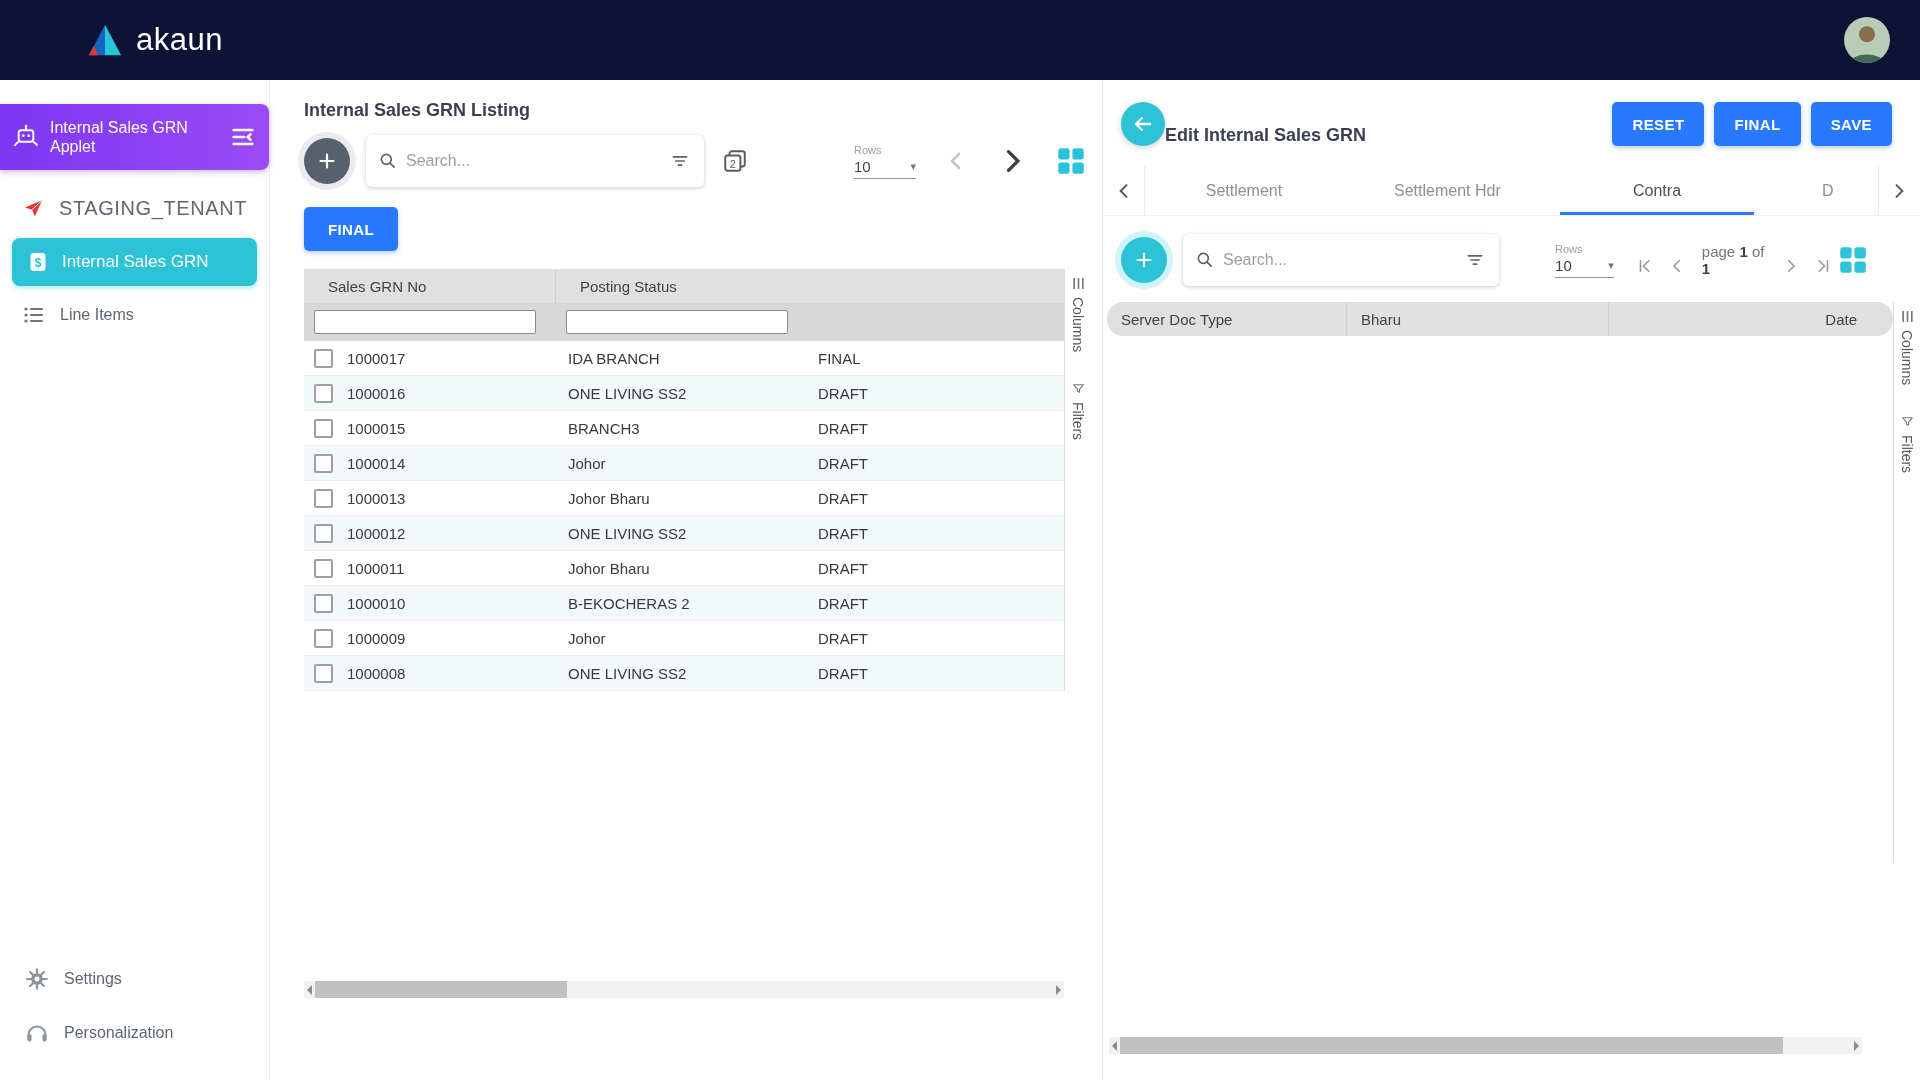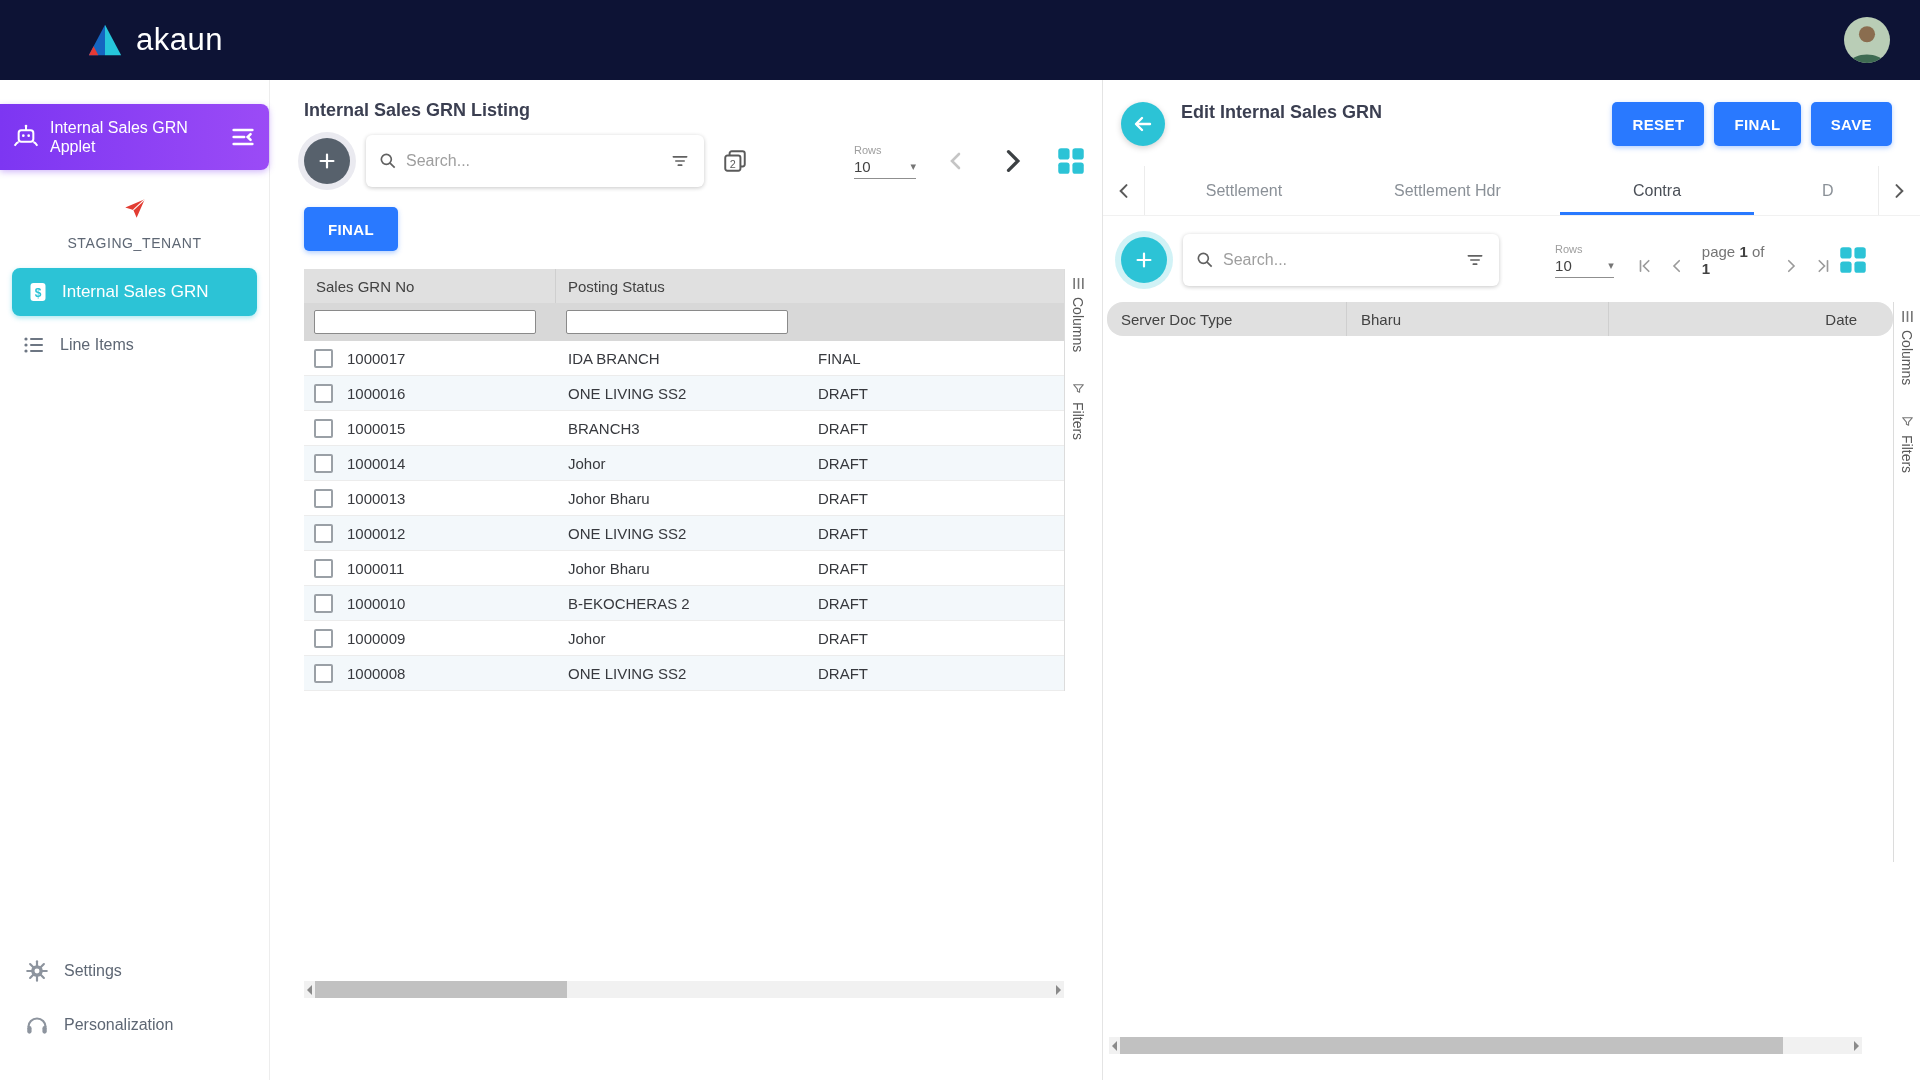--- a/index.html
+++ b/index.html
@@ -17,26 +17,26 @@
   .layout { display:flex; height:1000px; }
 
   
   .sidebar { width:270px; border-right:1px solid #ededed; position:relative; background:#fff; flex:0 0 270px; }
   .applet-header { margin-top:24px; height:66px; background:linear-gradient(90deg,#7d36f2,#9b4bf6);
     border-radius:0 8px 8px 0; color:#fff; display:flex; align-items:center; padding:0 12px 0 10px; gap:8px;
     box-shadow:0 2px 6px rgba(125,54,242,.35); }
   .applet-title { font-size:16px; font-weight:normal; line-height:1.2; flex:1; }
   .menu-toggle { cursor:pointer; display:flex; }
   .side-item { display:flex; align-items:center; gap:14px; padding:15px 22px; cursor:pointer; color:#5e6774; }
-  .tenant { font-size:14px; letter-spacing:.6px; margin-top:10px;flex-direction:column; }
+  .tenant { font-size:20px; letter-spacing:.6px; margin-top:10px; }
   .side-active { margin:2px 12px; background:#2cc3d6; border-radius:8px; color:#fff;
     display:flex; align-items:center; gap:12px; padding:12px 14px; font-size:17px; cursor:pointer;
     box-shadow:0 2px 5px rgba(44,195,214,.4); }
   .line-items { font-size:16px; }
-  .sidebar-footer { position:absolute; bottom:28px; left:0; right:0; }
+  .sidebar-footer { position:absolute; bottom:20px; left:0; right:0; }
   .sidebar-footer .side-item { font-size:16px; padding:14px 24px; }
 
   
   .panel-title { font-size:18px; color:#3b3f51; font-weight:bold; }
   .btn-blue { background:#2979ff; color:#fff; border:none; border-radius:5px; height:44px;
     padding:0 20px; font-size:15px; font-weight:bold; font-family:inherit; letter-spacing:.4px;
     cursor:pointer; box-shadow:0 2px 5px rgba(41,121,255,.35); }
   .add-btn { width:46px; height:46px; border-radius:50%; border:none; cursor:pointer;
     display:flex; align-items:center; justify-content:center; flex:0 0 46px; }
   .add-dark { background:#57616c; box-shadow:0 0 0 6px #eaeaf0; }
@@ -58,21 +58,21 @@
   .panel-left .controls-row { margin-top:14px; width:788px; }
   .panel-left .search-box { width:338px; margin-left:16px; }
   .panel-left .rows-box { margin-left:104px; }
   .chev { margin-left:26px; }
   .final-btn { margin-top:20px; width:94px; }
 
   .table-zone { display:flex; margin-top:18px; align-items:stretch; }
   .grid-table { width:760px; }
   .thead, .tfilter, .trow { display:grid; grid-template-columns:252px 250px 258px; align-items:center; }
   .thead { height:34px; background:#e0e0e0; font-size:15px; color:#424242; }
-  .thead > div { padding-left:12px; border-right:1px solid #cfcfcf; height:100%; display:flex; align-items:center; }
+  .thead > div { padding-left:24px; border-right:1px solid #cfcfcf; height:100%; display:flex; align-items:center; }
   .thead > div:last-child { border-right:none; }
   .tfilter { height:38px; background:#d8d8d8; }
   .filter-input { width:222px; height:24px; border:1px solid #8a8a8a; border-radius:2px;
     margin-left:10px; background:#fff; outline:none; font-family:inherit; padding:0 6px; }
   .trow { height:35px; font-size:15px; color:#37393e; border-bottom:1px solid #ececec; background:#fff; }
   .trow.alt { background:#f3f8fb; }
   .td { padding-left:12px; overflow:hidden; white-space:nowrap; }
   .td-no { display:flex; align-items:center; gap:14px; padding-left:10px; }
   .row-check { appearance:none; -webkit-appearance:none; width:19px; height:19px; border:2px solid #9aa0a6;
     border-radius:2px; background:#fff; cursor:pointer; flex:0 0 19px; }
@@ -85,21 +85,21 @@
   .hscroll { position:absolute; height:17px; background:#f1f1f1; display:flex; align-items:center; }
   .hs-left { left:34px; bottom:82px; width:760px; }
   .arr { width:0; height:0; border:5px solid transparent; margin:0 3px; cursor:pointer; }
   .arr-l { border-right-color:#8a8a8a; border-left-width:0; }
   .arr-r { border-left-color:#8a8a8a; border-right-width:0; margin-left:auto; }
   .thumb { height:17px; background:#c1c1c1; cursor:grab; }
   .hs-left .thumb { width:252px; }
 
   
   .panel-right { flex:1; border-left:1px solid #e4e4e4; position:relative; padding-top:22px; overflow:hidden; }
-  .edit-header { display:flex; align-items:flex-start; padding:0 28px 0 18px; gap:16px; }
+  .edit-header { display:flex; align-items:flex-end; padding:0 28px 0 18px; }
   .back-btn { width:44px; height:44px; border-radius:50%; background:#2cc3d6; border:none; cursor:pointer;
     display:flex; align-items:center; justify-content:center; box-shadow:0 2px 6px rgba(0,0,0,.18); flex:0 0 44px; }
   .edit-actions { margin-left:auto; display:flex; gap:10px; }
 
   .tabs-row { margin-top:20px; display:flex; align-items:stretch; height:50px; border-bottom:1px solid #f1f1f1; }
   .tab-nav { width:44px; display:flex; align-items:center; justify-content:center; cursor:pointer; }
   .tab-nav-l { border-right:1px solid #ececec; }
   .tab-nav-r { border-left:1px solid #ececec; margin-left:auto; }
   .tab { display:flex; align-items:center; justify-content:center; font-size:16px; color:#8a9097;
     cursor:pointer; position:relative; }

